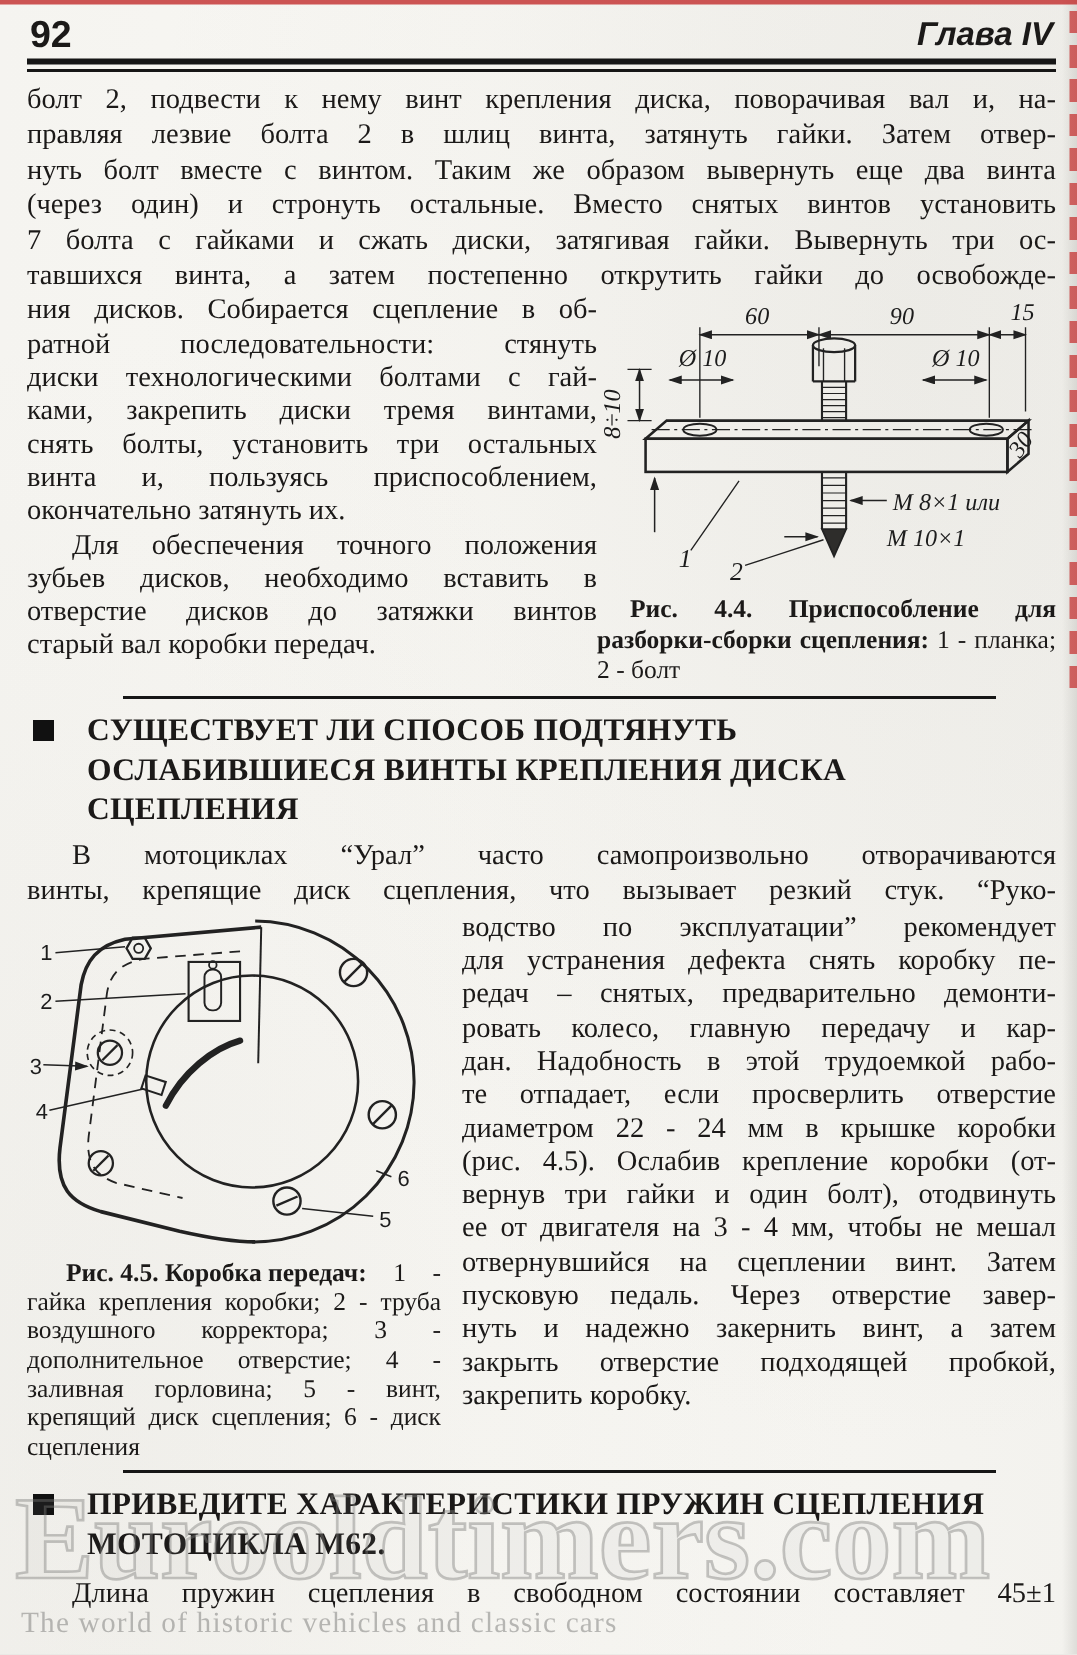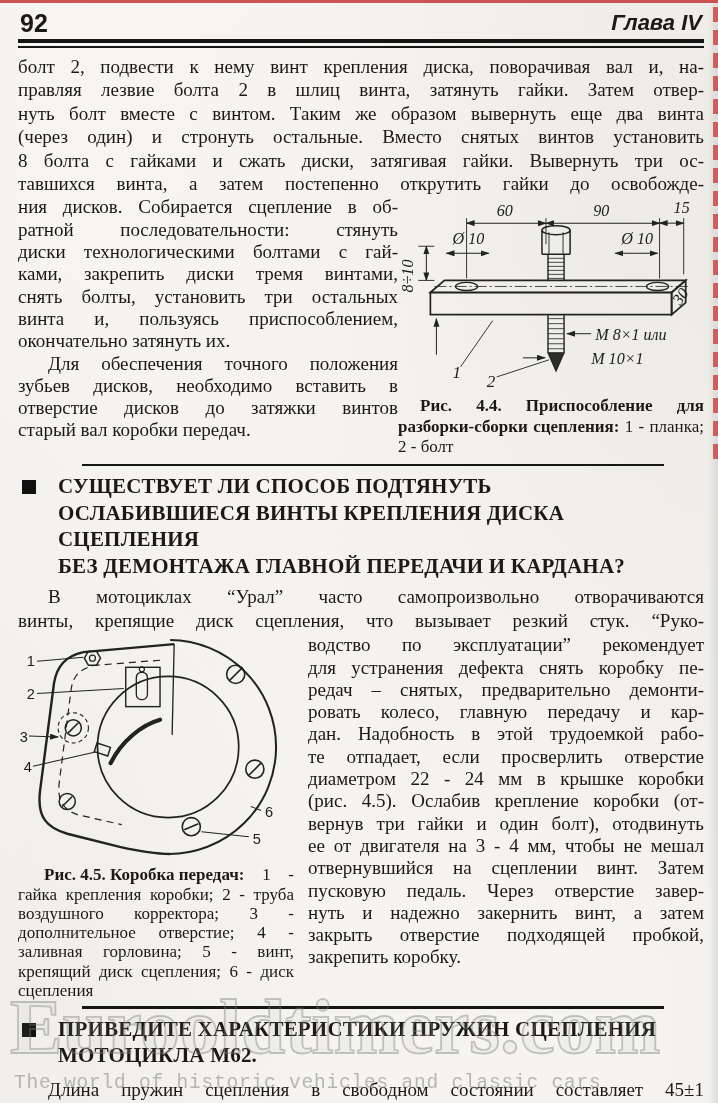--- a/index.html
+++ b/index.html
@@ -48,21 +48,21 @@
   .caption45 b{display:inline-block;text-indent:26px;}
   .rightcol{flex:1;padding-left:6px;line-height:22.3px;}
   .pfinal{margin-top:9px;}
   .watermark{
     position:absolute;left:10px;top:982px;width:706px;z-index:4;pointer-events:none;
     font-family:"Liberation Serif",serif;font-size:79px;font-weight:bold;letter-spacing:0px;
     color:rgba(170,170,168,.08);-webkit-text-stroke:1.8px rgba(125,125,122,.42);
     white-space:nowrap;}
   .tagline{
     position:absolute;left:14px;top:1072px;z-index:4;pointer-events:none;
-    font-family:Liberation Mono, monospace;font-size:19.5px;letter-spacing:.8px;
+    font-family:Liberation Serif, serif;font-size:19.5px;letter-spacing:.8px;
     color:rgba(125,125,122,.52);white-space:nowrap;}
   svg .ln{stroke:#222;fill:none;}
   svg text{fill:#1c1c1c;}
   .figtxt{font:italic 16px "Liberation Serif",serif;}
   .figtxt2{font:italic 17px "Liberation Serif",serif;}
   .calloutnum{font:14.5px "Liberation Sans",sans-serif;}
 </style>
 </head>
 <body>
 
@@ -77,21 +77,21 @@
       <span class="pagenum">92</span>
       <span class="chapter">Глава IV</span>
     </div>
     <div class="hrule"></div>
 
     <div class="para p1">
         <div class="tline j">болт 2, подвести к нему винт крепления диска, поворачивая вал и, на-</div>
         <div class="tline j">правляя лезвие болта 2 в шлиц винта, затянуть гайки. Затем отвер-</div>
         <div class="tline j">нуть болт вместе с винтом. Таким же образом вывернуть еще два винта</div>
         <div class="tline j">(через один) и стронуть остальные. Вместо снятых винтов установить</div>
-        <div class="tline j">8 болта с гайками и сжать диски, затягивая гайки. Вывернуть три ос-</div>
+        <div class="tline j">7 болта с гайками и сжать диски, затягивая гайки. Вывернуть три ос-</div>
         <div class="tline j">тавшихся винта, а затем постепенно открутить гайки до освобожде-</div>
       </div>
 
     <div class="row1">
       <div class="leftcol">
         <div class="para">
             <div class="tline j">ния дисков. Собирается сцепление в об-</div>
             <div class="tline j">ратной последовательности: стянуть</div>
             <div class="tline j">диски технологическими болтами с гай-</div>
             <div class="tline j">ками, закрепить диски тремя винтами,</div>
@@ -164,21 +164,20 @@
       </figure>
     </div>
 
     <div class="sec">
       <div class="sec-rule"></div>
       <div class="sec-row">
         <div class="bullet"></div>
         <div class="sec-title">
             <div class="tline">СУЩЕСТВУЕТ ЛИ СПОСОБ ПОДТЯНУТЬ</div>
             <div class="tline">ОСЛАБИВШИЕСЯ ВИНТЫ КРЕПЛЕНИЯ ДИСКА СЦЕПЛЕНИЯ</div>
-            <div class="tline">БЕЗ ДЕМОНТАЖА ГЛАВНОЙ ПЕРЕДАЧИ И КАРДАНА?</div>
           </div>
       </div>
     </div>
 
     <div class="para indent-first intro">
         <div class="tline j">В мотоциклах “Урал” часто самопроизвольно отворачиваются</div>
         <div class="tline j">винты, крепящие диск сцепления, что вызывает резкий стук. “Руко-</div>
       </div>
 
     <div class="row2">

